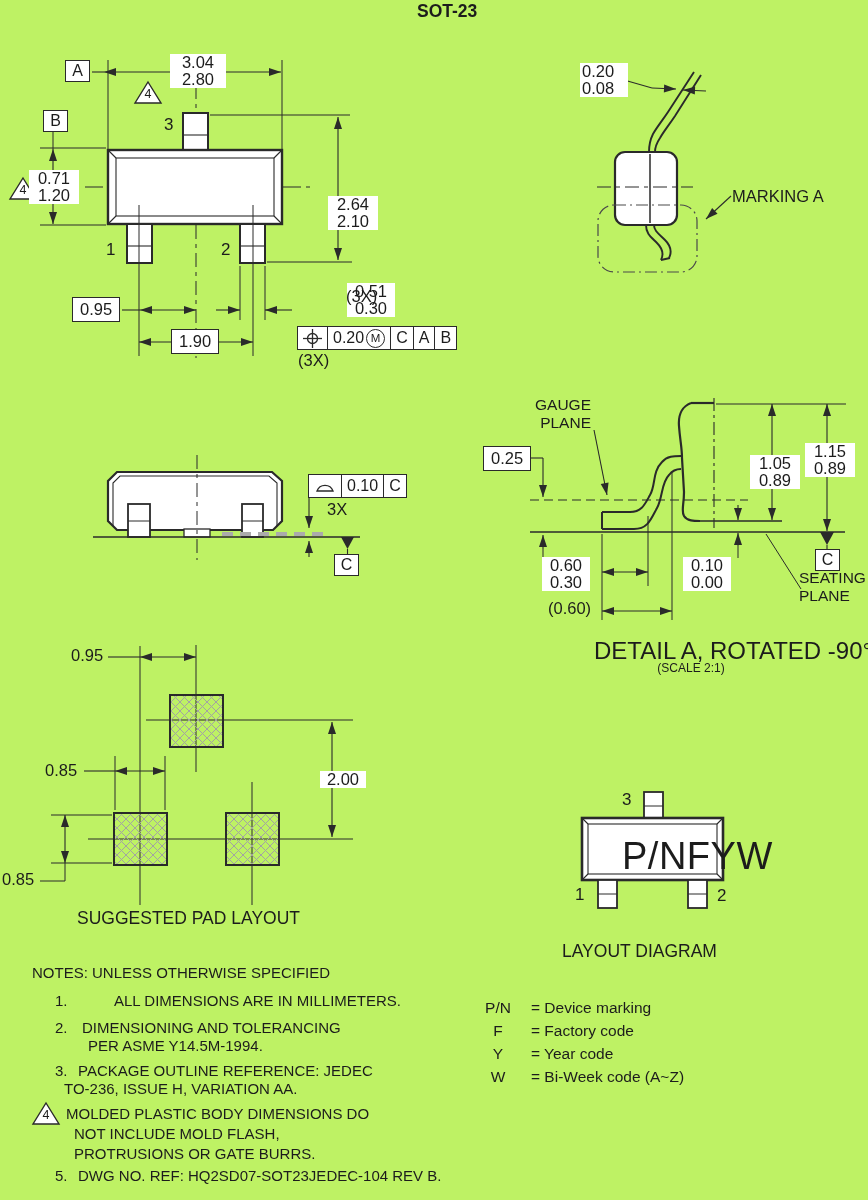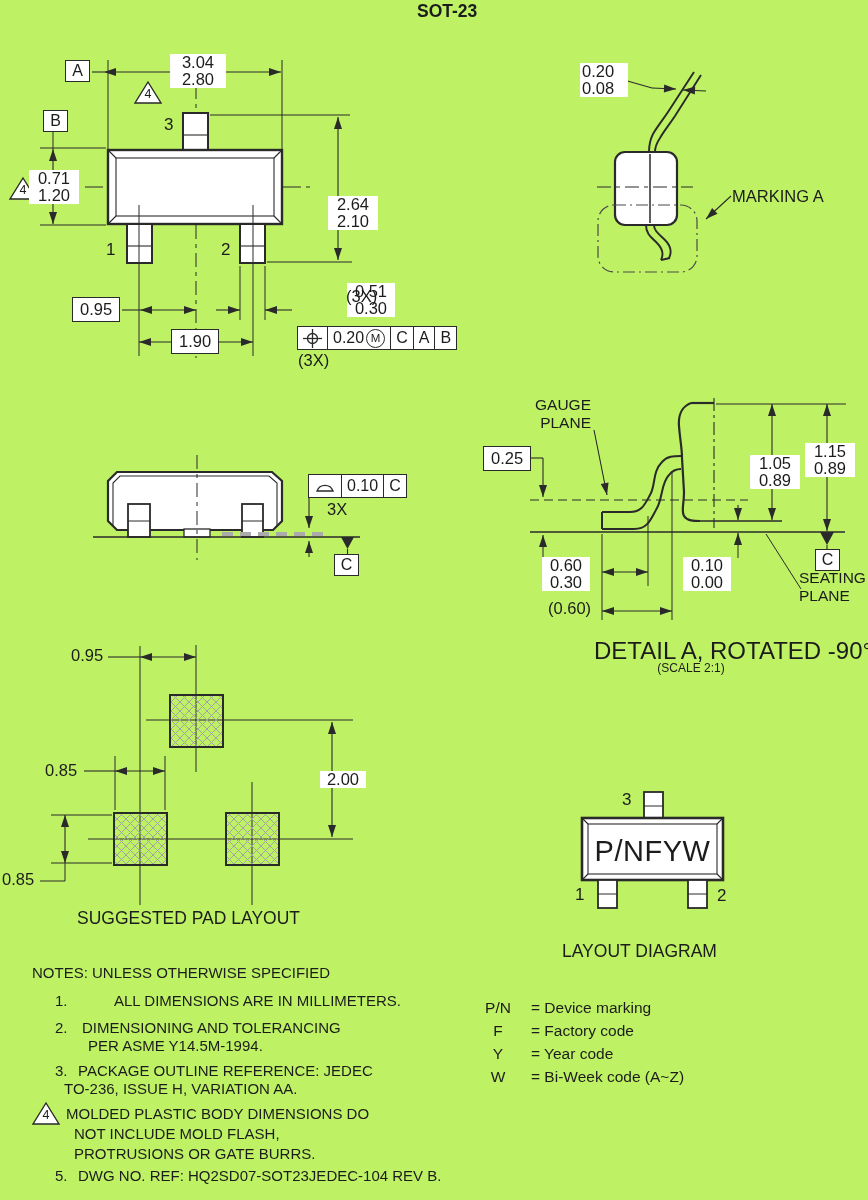--- a/index.html
+++ b/index.html
@@ -20,21 +20,21 @@
   .cm{width:17px;height:17px;border:1.4px solid #2a2a2a;border-radius:50%;display:inline-flex;
       align-items:center;justify-content:center;font-size:11.5px;margin-left:2px;flex:none;}
   .tri{position:absolute;z-index:2;width:30px;height:25px;}
   .tri span{position:absolute;left:0;right:0;top:8px;text-align:center;font-size:12.5px;line-height:1;}
   .cap{position:absolute;z-index:2;font-size:17.5px;white-space:pre;}
   .nt{position:absolute;z-index:2;font-size:15px;white-space:pre;}
   .lg{position:absolute;z-index:2;font-size:15.5px;}
   .lg .row{display:flex;margin-bottom:6px;line-height:17px;}
   .lg .sym{width:46px;text-align:center;flex:none;}
   .lg .desc{margin-left:10px;white-space:pre;}
-  .mark{position:absolute;z-index:2;font-size:29px;letter-spacing:0.5px;}
+  .mark{position:absolute;z-index:2;font-size:38px;letter-spacing:0.5px;margin-left:40px;}
 </style>
 </head>
 <body>
 
 <div id="page">
 
   <svg id="art" width="868" height="1200" viewBox="0 0 868 1200">
     <defs>
       <marker id="arr" viewBox="0 0 14 10" refX="13" refY="5" markerWidth="14" markerHeight="10" markerUnits="userSpaceOnUse" orient="auto-start-reverse">
         <path d="M1,1 L13,5 L1,9 Z" fill="#2a2a2a"></path>

